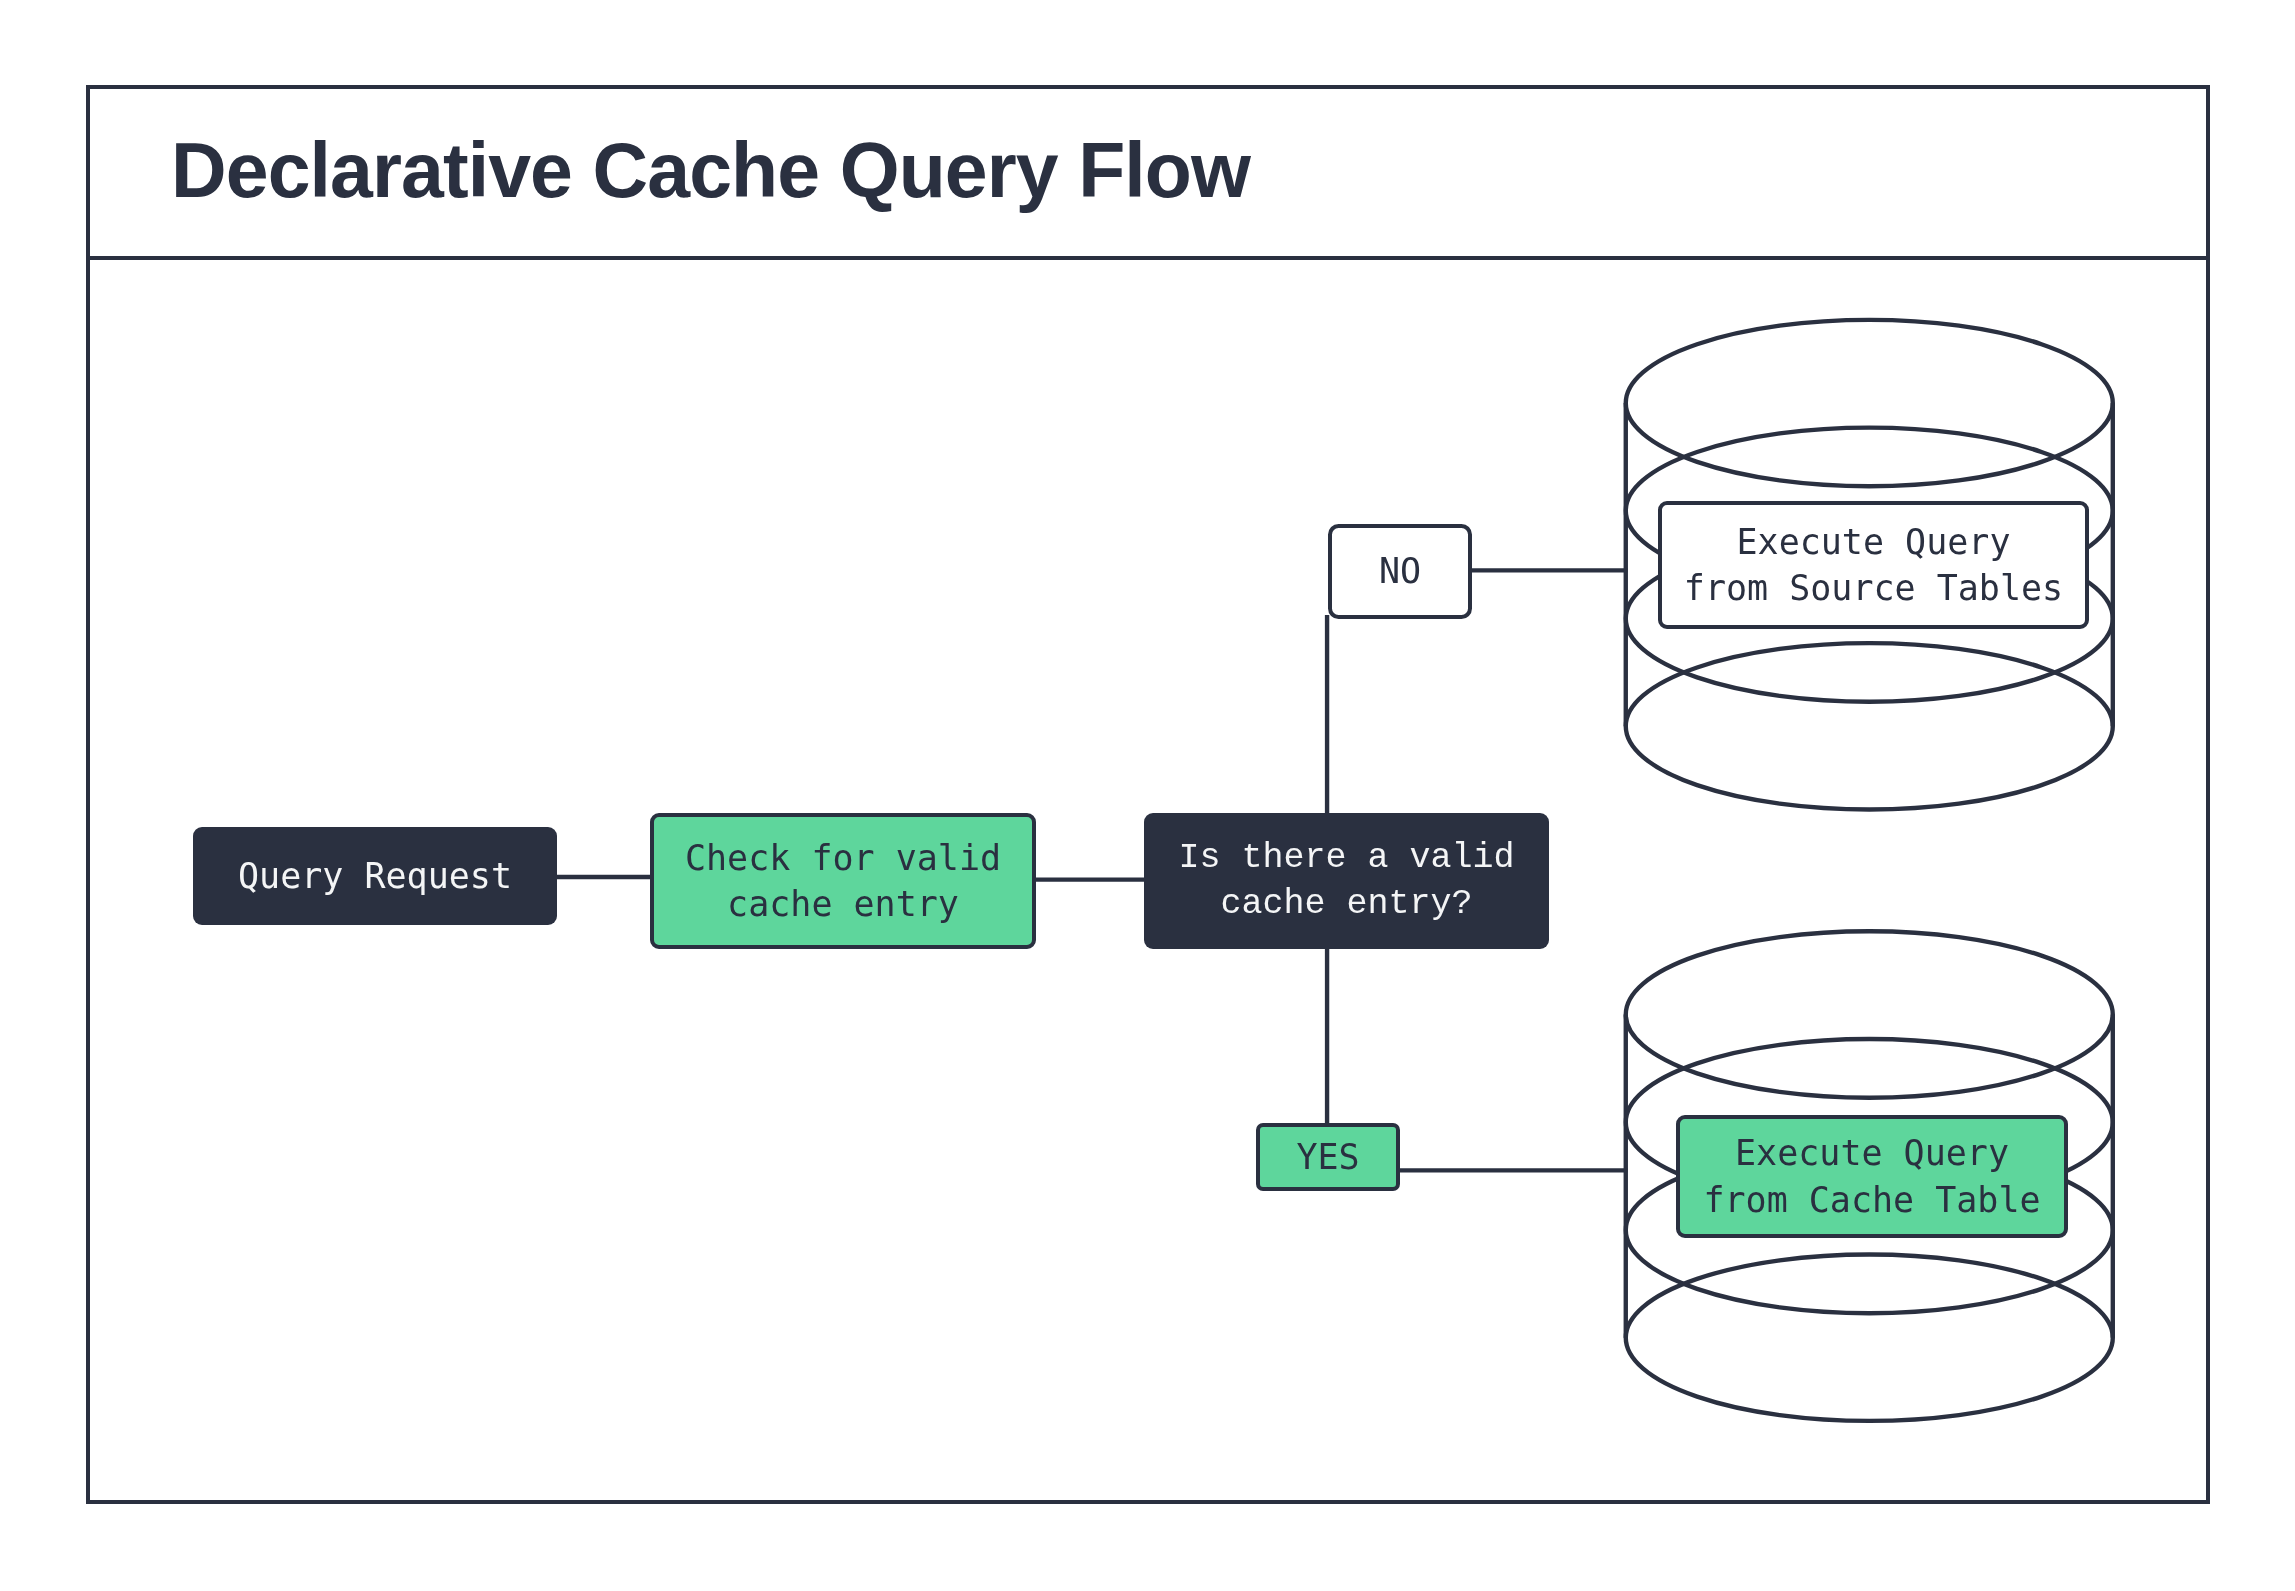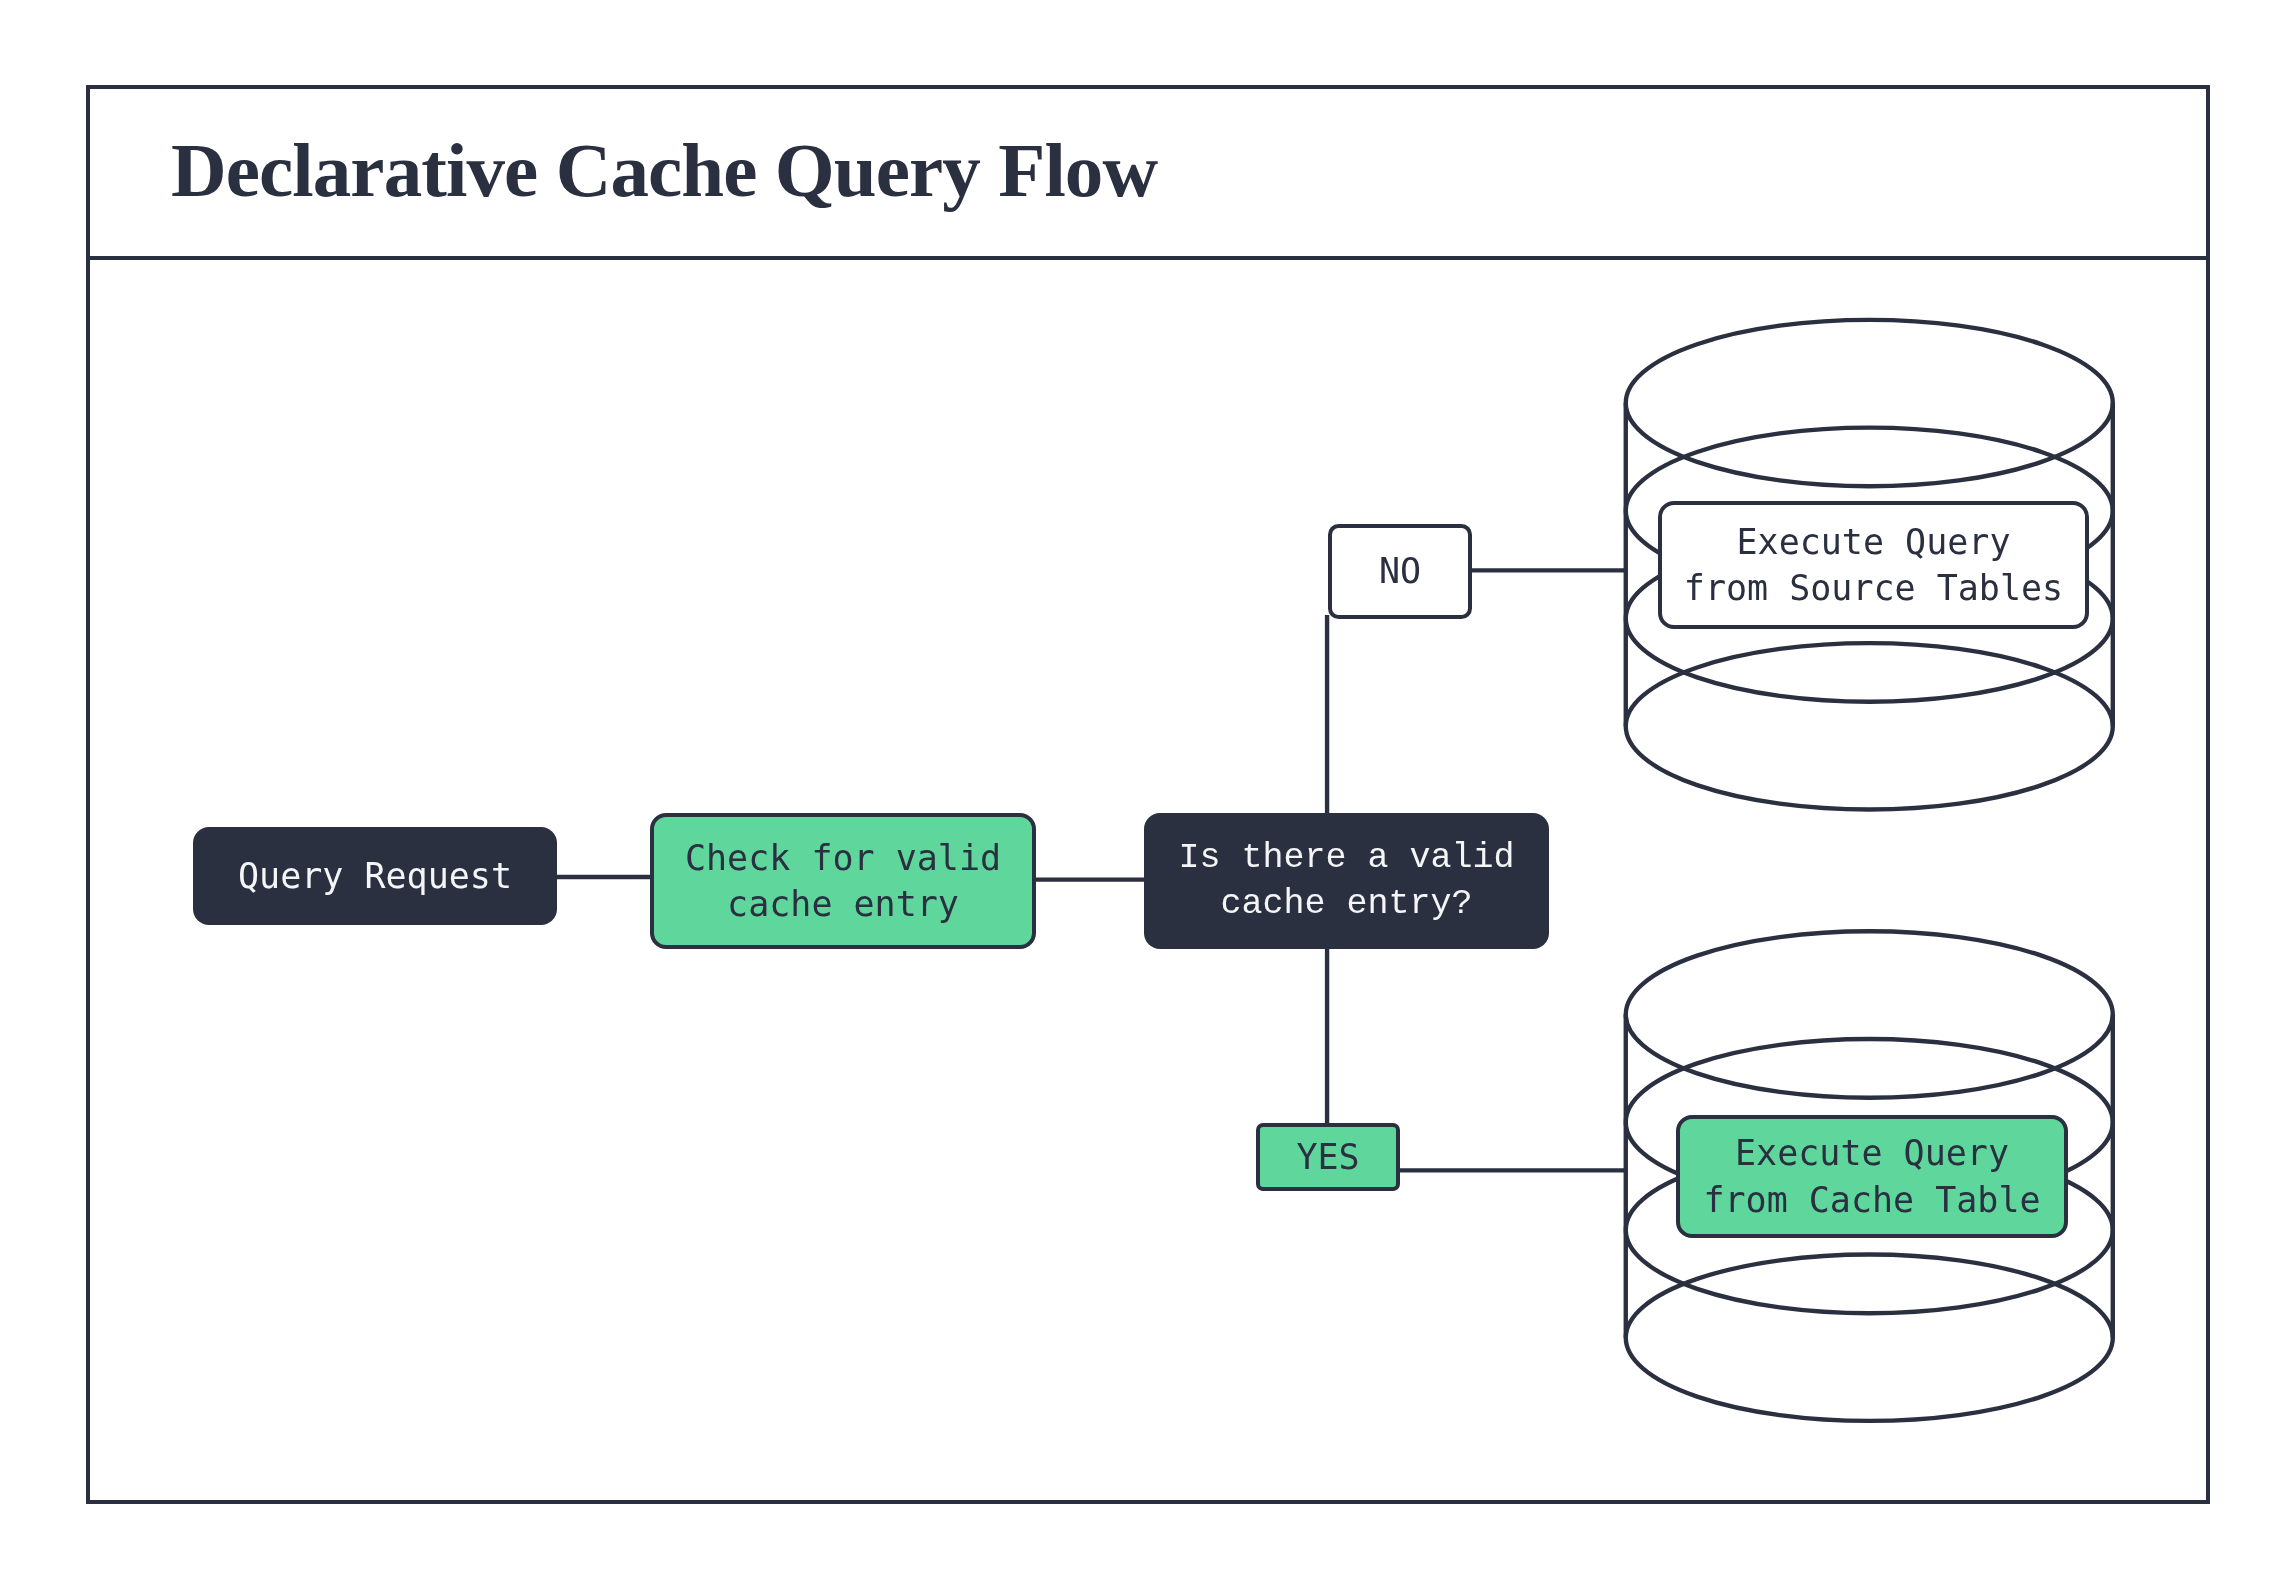--- a/index.html
+++ b/index.html
@@ -18,29 +18,29 @@
     position:absolute;left:86px;top:85px;width:2124px;height:1419px;
     border:4.4px solid var(--ink);box-sizing:border-box;background:var(--paper);
   }
   .header{
     position:absolute;left:86px;top:85px;width:2124px;height:175px;
     border-bottom:4.4px solid var(--ink);box-sizing:border-box;
     display:flex;align-items:center;
   }
   .title{
     margin-left:85px;
-    font-family:Liberation Serif, serif;
+    font-family:Liberation Sans, sans-serif;
     font-weight:700;font-size:77px;letter-spacing:-0.9px;color:var(--ink);
     white-space:nowrap;
   }
   svg.canvas{position:absolute;left:0;top:0;width:2295px;height:1591px;}
   .stroke{stroke:var(--ink);stroke-width:5;fill:none;}
   
   .node{
-    position:absolute;box-sizing:border-box;border-radius:16px;
+    position:absolute;box-sizing:border-box;border-radius:9px;
     display:flex;align-items:center;justify-content:center;text-align:center;
     font-size:35px;line-height:1.32;white-space:pre-line;color:var(--ink);
   }
   .dark{background:var(--ink);color:var(--light_text);}
   .greenbox{background:var(--green);border:4.4px solid var(--ink);}
   .whitebox{background:var(--paper);border:4.4px solid var(--ink);}
   
   .n-query   {left:177px; top:827px;  width:364px; height:98px;margin-left:16px;}
   .n-check   {left:650px; top:813px;  width:386px; height:136px;}
   .n-decision{left:1144px;top:813px;  width:405px; height:136px;font-family:Liberation Mono, monospace;}

